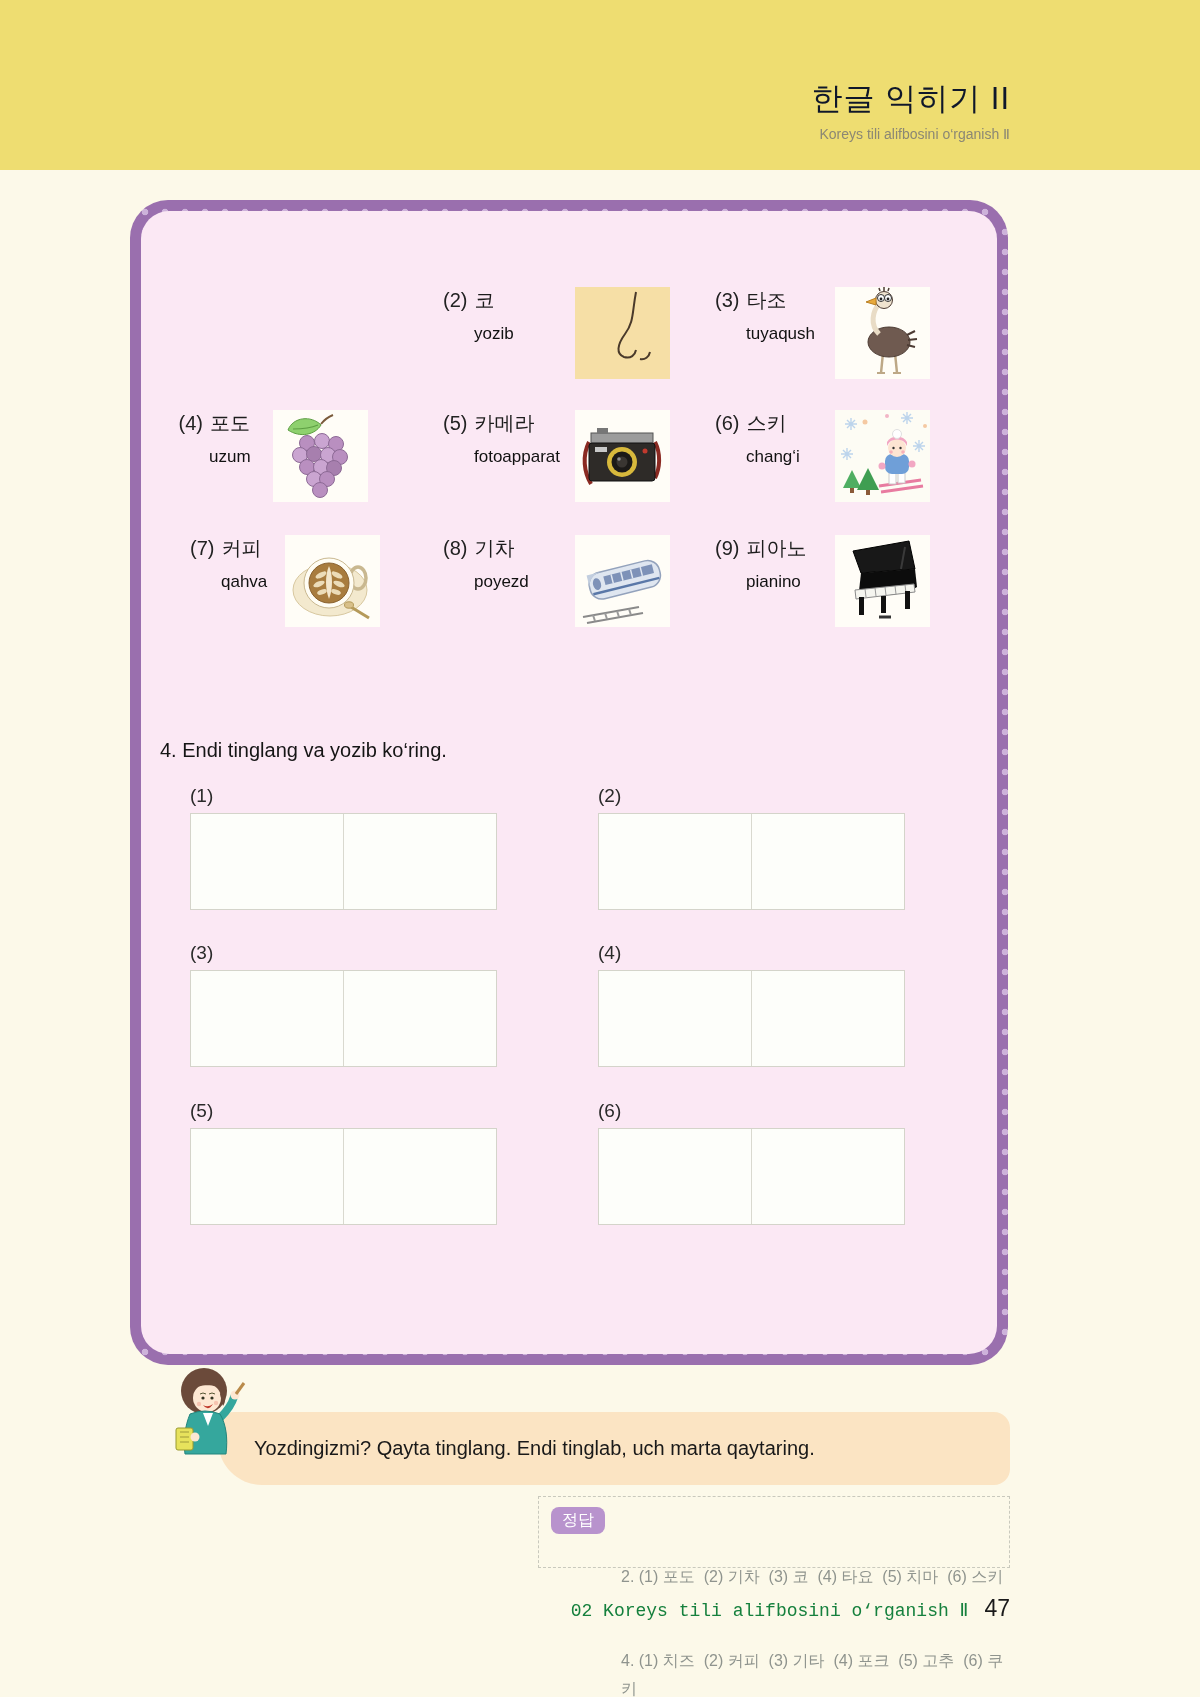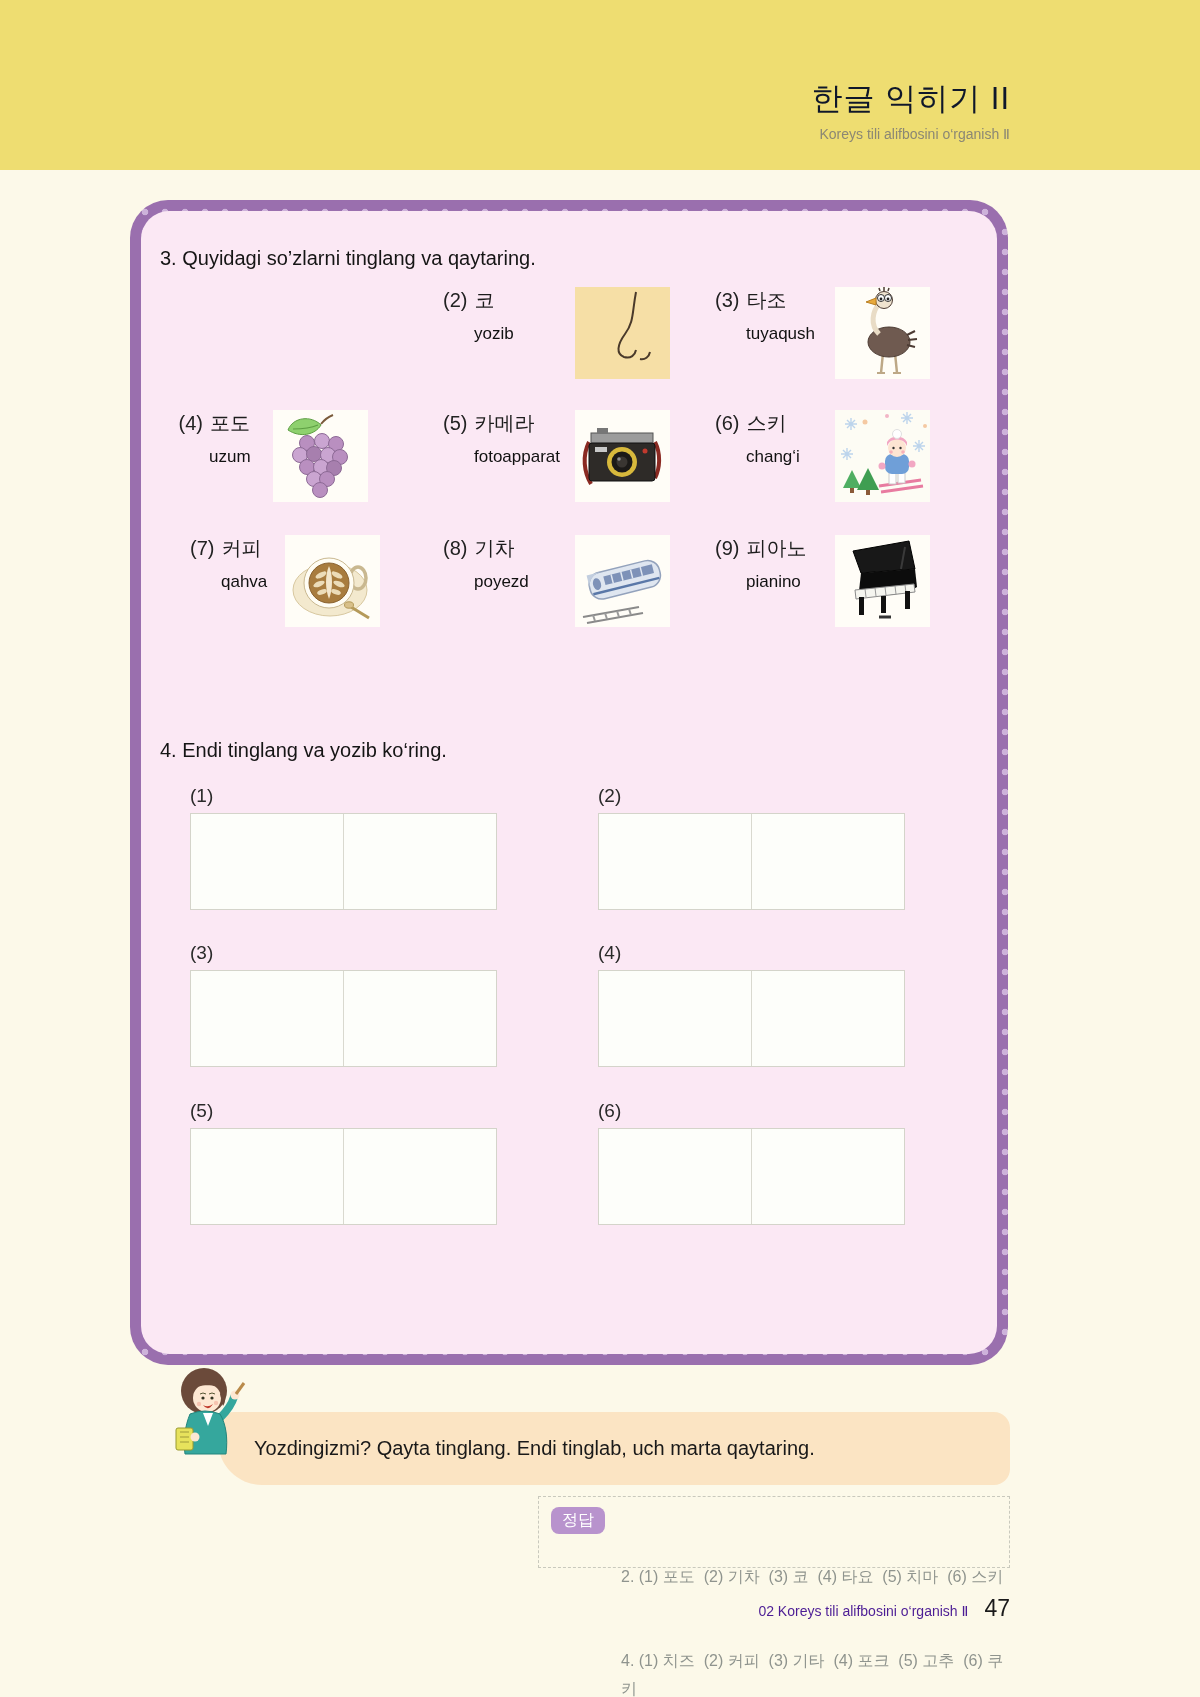--- a/index.html
+++ b/index.html
@@ -64,37 +64,36 @@
     display:flex;align-items:flex-start;padding:10px 0 0 12px;
   }
   .answer-badge{
     background:#b893cd;color:#fff;font-size:16px;
     padding:3px 11px;border-radius:8px;margin-right:16px;flex:0 0 auto;
   }
   .answer-lines{font-size:16px;color:#8f948e;line-height:1.75;white-space:pre-wrap;}
 
   
   .footer{left:0;top:1595px;width:1010px;text-align:right;}
-  .footer-chapter{font-size:14px;color:#4c1d95;}
+  .footer-chapter{font-size:18px;color:#15803d;font-family:Liberation Mono, monospace;}
   .footer-page{font-size:23px;color:#1a1a1a;margin-left:16px;font-weight:500;}
 </style>
 </head>
 <body>
 
 <div class="abs header-band">
   <div class="abs header-text">
     <div class="header-title">한글 익히기 II</div>
     <div class="header-subtitle">Koreys tili alifbosini o‘rganish Ⅱ</div>
   </div>
 </div>
 
 <div class="abs frame">
  <div class="frame-inner">
 
-  <div class="abs ex-title" style="left:19px;top:36px;">3. Quyidagi so’zlarni tinglang va qaytaring.</div>
 
 
   <div class="abs w-item" style="left:302px;top:76px;width:227px;">
     <div>
       <div class="w-line"><span class="w-num">(2)</span><span>코</span></div>
       <div class="w-latin">yozib</div>
     </div>
     <div class="w-img">
       <svg width="95" height="92" viewBox="0 0 95 92">
         <rect width="95" height="92" fill="#f6dfa6"></rect>

